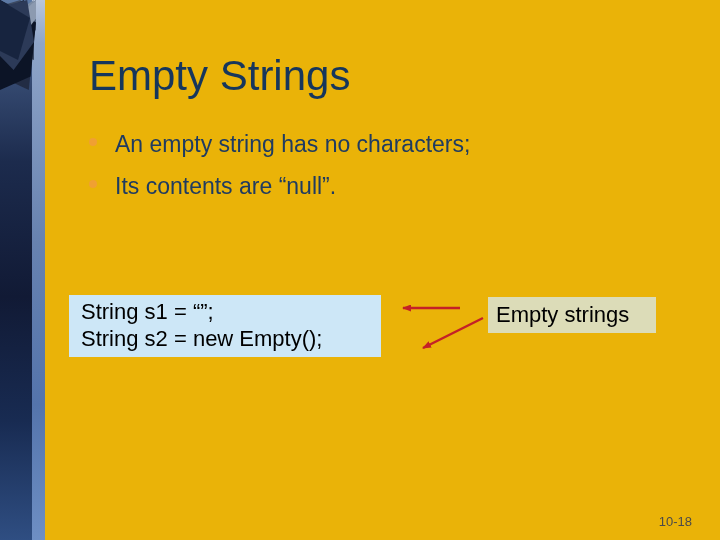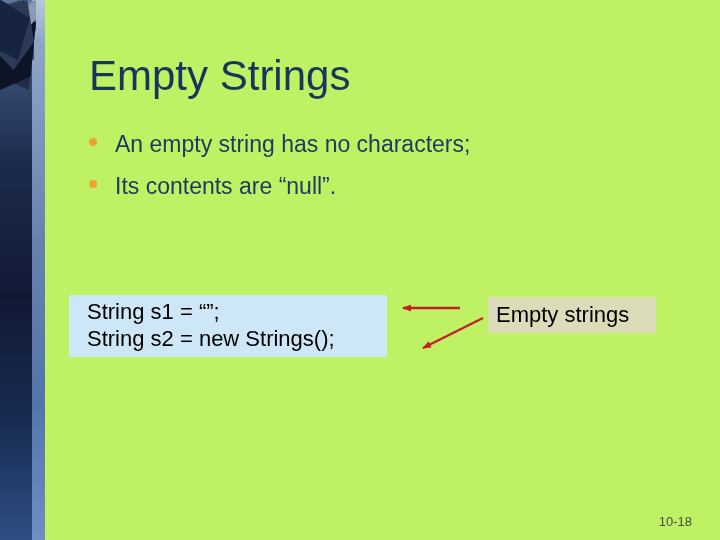--- a/index.html
+++ b/index.html
@@ -3,21 +3,21 @@
 <meta charset="utf-8">
 <style>
   html, body { margin: 0; padding: 0; }
   body {
     width: 720px; height: 540px;
     background: #ffffff;
     font-family: "Liberation Sans", sans-serif;
     position: relative;
     overflow: hidden;
   }
-  .slide { position: absolute; inset: 0; width: 720px; height: 540px; background: #bef264; }
+  .slide { position: absolute; inset: 0; width: 720px; height: 540px; background: #eab308; }
 
   
   .sidebar { position: absolute; left: 0; top: 0; width: 45px; height: 540px; overflow: hidden; }
   .sidebar-main {
     position: absolute; left: 0; top: 0; width: 32px; height: 540px;
     background: linear-gradient(180deg,
       #5c79a5 0%, #3a5078 12%, #1c2b4d 30%, #111a35 55%, #182b52 78%, #2f4e82 100%);
   }
   .sidebar-band {
     position: absolute; left: 32px; top: 0; width: 13px; height: 540px;
@@ -48,21 +48,21 @@
   .bullet-row-2 { top: 172px; }
   .bullet-dot {
     width: 8px; height: 8px; border-radius: 50%;
     background: #f0a032; margin-top: 8px; margin-right: 18px; flex: 0 0 auto;
   }
   .bullet-text { font-size: 23px; line-height: 28px; color: #1f3b61; }
 
   
   .code-box {
     position: absolute; left: 69px; top: 295px; width: 300px; height: 59px;
-    background: #cde7f7; padding: 3px 0 0 18px;
+    background: #cde7f7; padding: 3px 0 0 12px;
     font-size: 22px; line-height: 27px; color: #000000;
     white-space: nowrap;
   }
 
   
   .callout {
     position: absolute; left: 488px; top: 297px; width: 160px; height: 36px;
     background: #dcdcb8; padding-left: 8px;
     font-size: 22px; line-height: 35px; color: #000000;
     white-space: nowrap;
@@ -102,21 +102,21 @@
     <span class="bullet-dot"></span>
     <span class="bullet-text">Its contents are “null”.</span>
   </div>
   <div class="bullet-row bullet-row-1">
     <span class="bullet-dot"></span>
     <span class="bullet-text">An empty string has no characters;</span>
   </div>
 
   <div class="code-box">
     <div>String s1 = “”;</div>
-    <div>String s2 = new Strings();</div>
+    <div>String s2 = new Empty();</div>
   </div>
 
   <svg class="arrows-svg" viewBox="0 0 105 70">
     <defs>
       <marker id="ah" markerWidth="9" markerHeight="7" refX="8" refY="3.5" orient="auto" markerUnits="userSpaceOnUse">
         <path d="M0,0 L9,3.5 L0,7 Z" fill="#c42127"></path>
       </marker>
     </defs>
     <line x1="70" y1="13" x2="13" y2="13" stroke="#c42127" stroke-width="2.4" marker-end="url(#ah)"></line>
     <line x1="93" y1="23" x2="33" y2="53" stroke="#c42127" stroke-width="2.4" marker-end="url(#ah)"></line>

